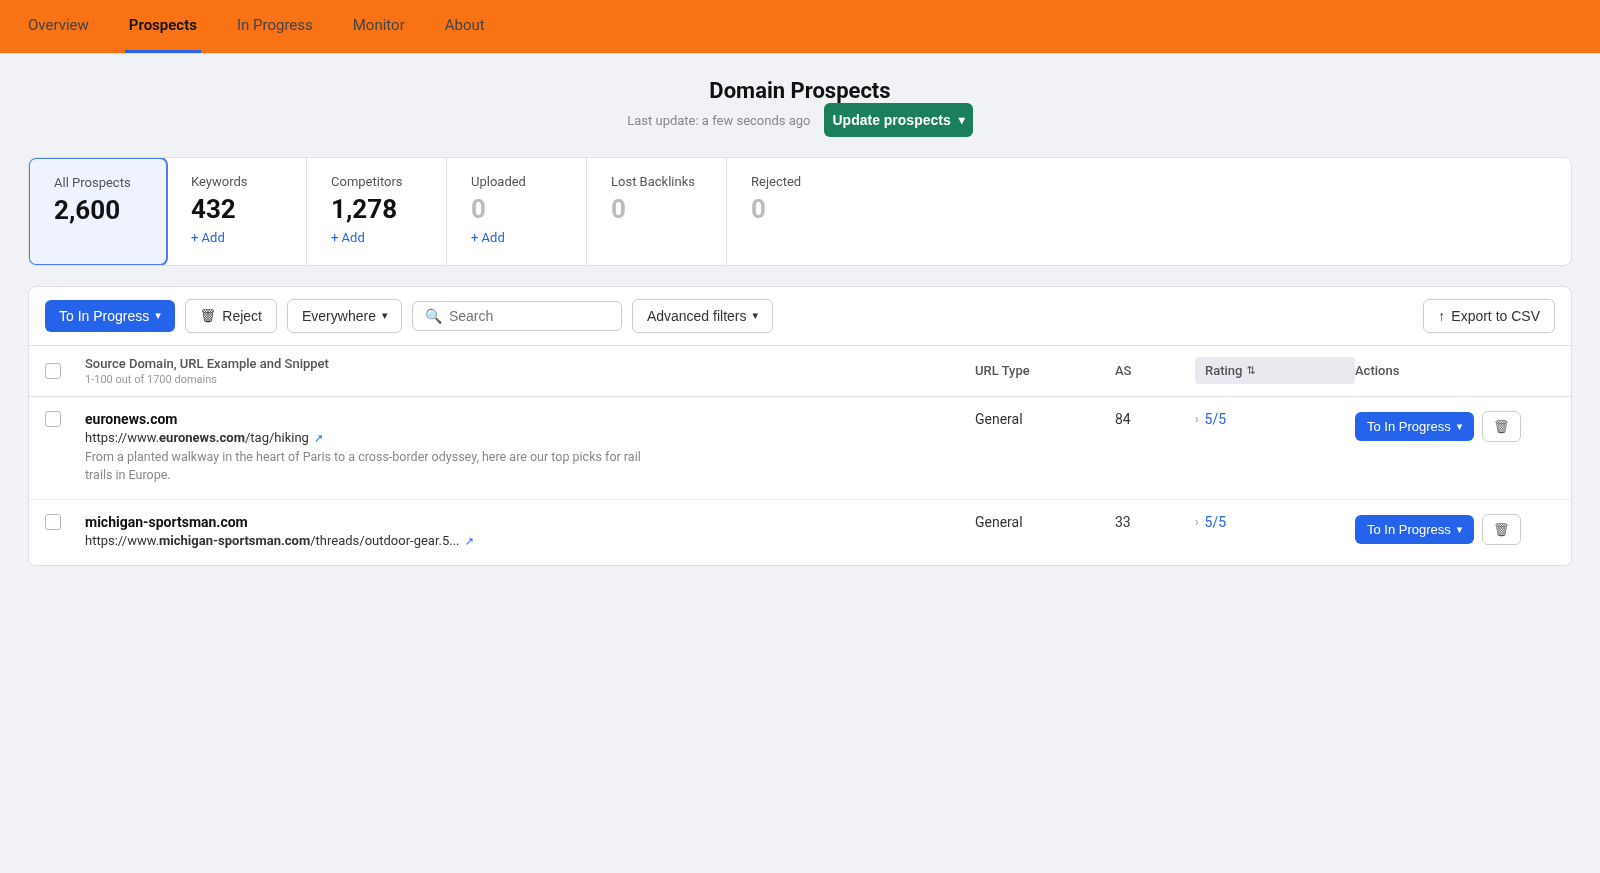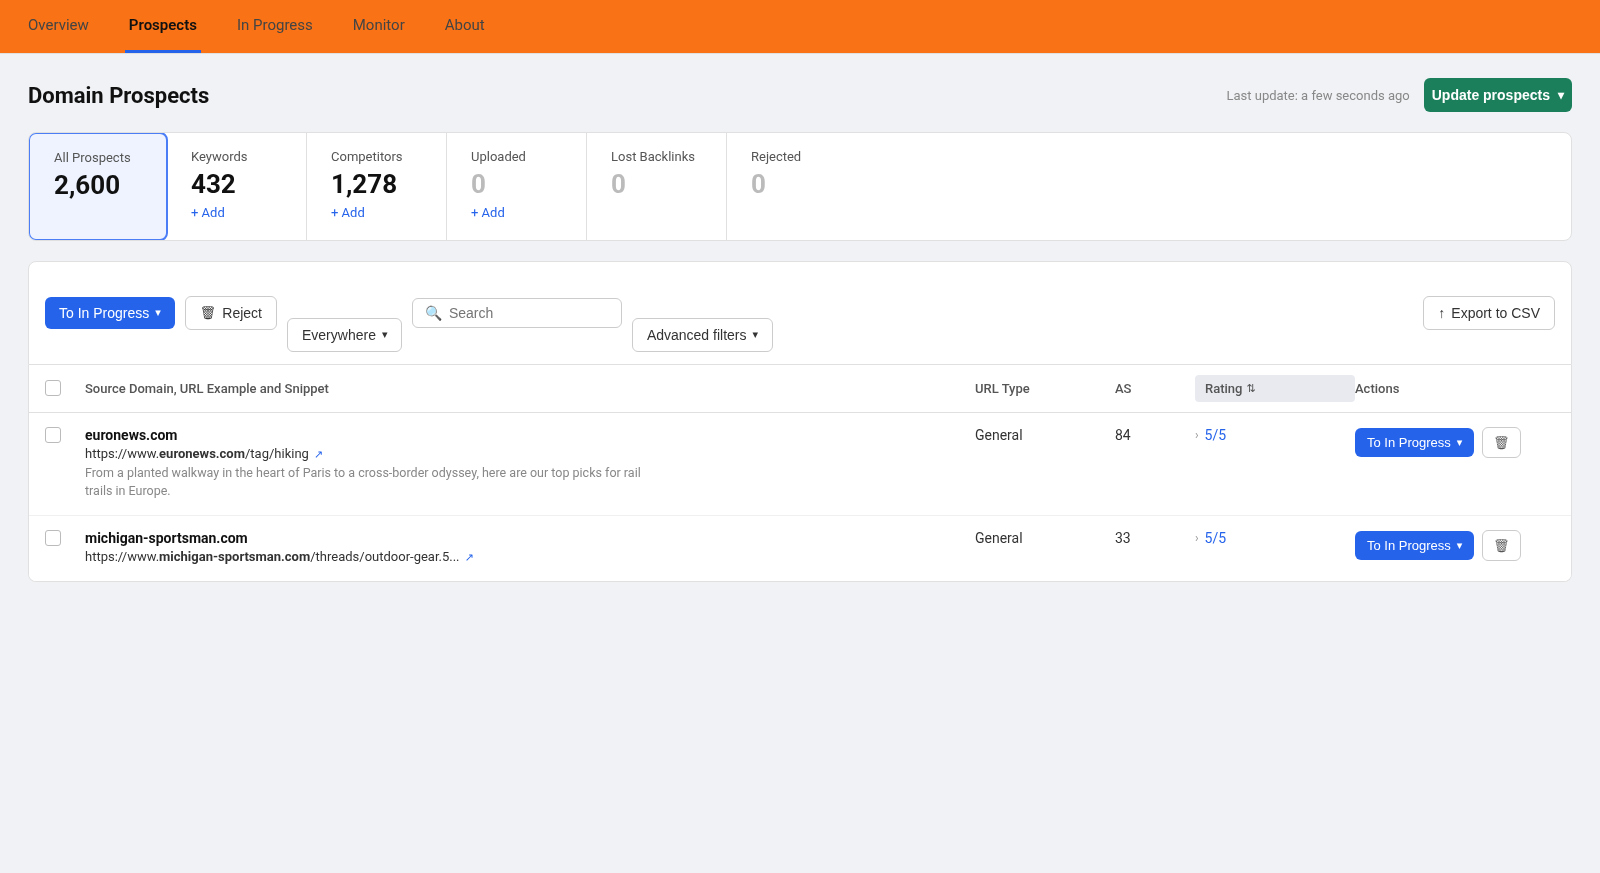--- a/index.html
+++ b/index.html
@@ -37,20 +37,21 @@
     .main-content {
       padding: 24px 28px;
     }
 
     
     .header-row {
       display: flex;
       align-items: center;
       justify-content: space-between;
       margin-bottom: 20px;
+      flex-direction: column;
     }
     .page-title {
       font-size: 22px;
       font-weight: 700;
       color: #111;
     }
     .header-right {
       display: flex;
       align-items: center;
       gap: 14px;
@@ -157,21 +158,20 @@
       background: #fff;
       color: #333;
       border: 1px solid #ccc;
       border-radius: 6px;
       padding: 8px 14px;
       font-size: 14px;
       cursor: pointer;
       display: flex;
       align-items: center;
       gap: 6px;
-      margin-top: 44px;
     }
     .search-box {
       display: flex;
       align-items: center;
       border: 1px solid #ccc;
       border-radius: 6px;
       padding: 6px 12px;
       gap: 6px;
       background: #fff;
     }
@@ -400,20 +400,21 @@
   </div>
 
   <div class="table-container">
 
     <div class="table-header">
       <div>
         <div class="checkbox"></div>
       </div>
       <div>
         <div class="col-label">Source Domain, URL Example and Snippet</div>
+        <div class="row-count-text">1-100 out of 1700 domains</div>
       </div>
       <div class="col-label">URL Type</div>
       <div class="col-label">AS</div>
       <div>
         <div class="col-label rating-col">
           <span>Rating</span>
           <span style="font-size:11px;">⇅</span>
         </div>
       </div>
       <div class="col-label" style="text-align:left;">Actions</div>

